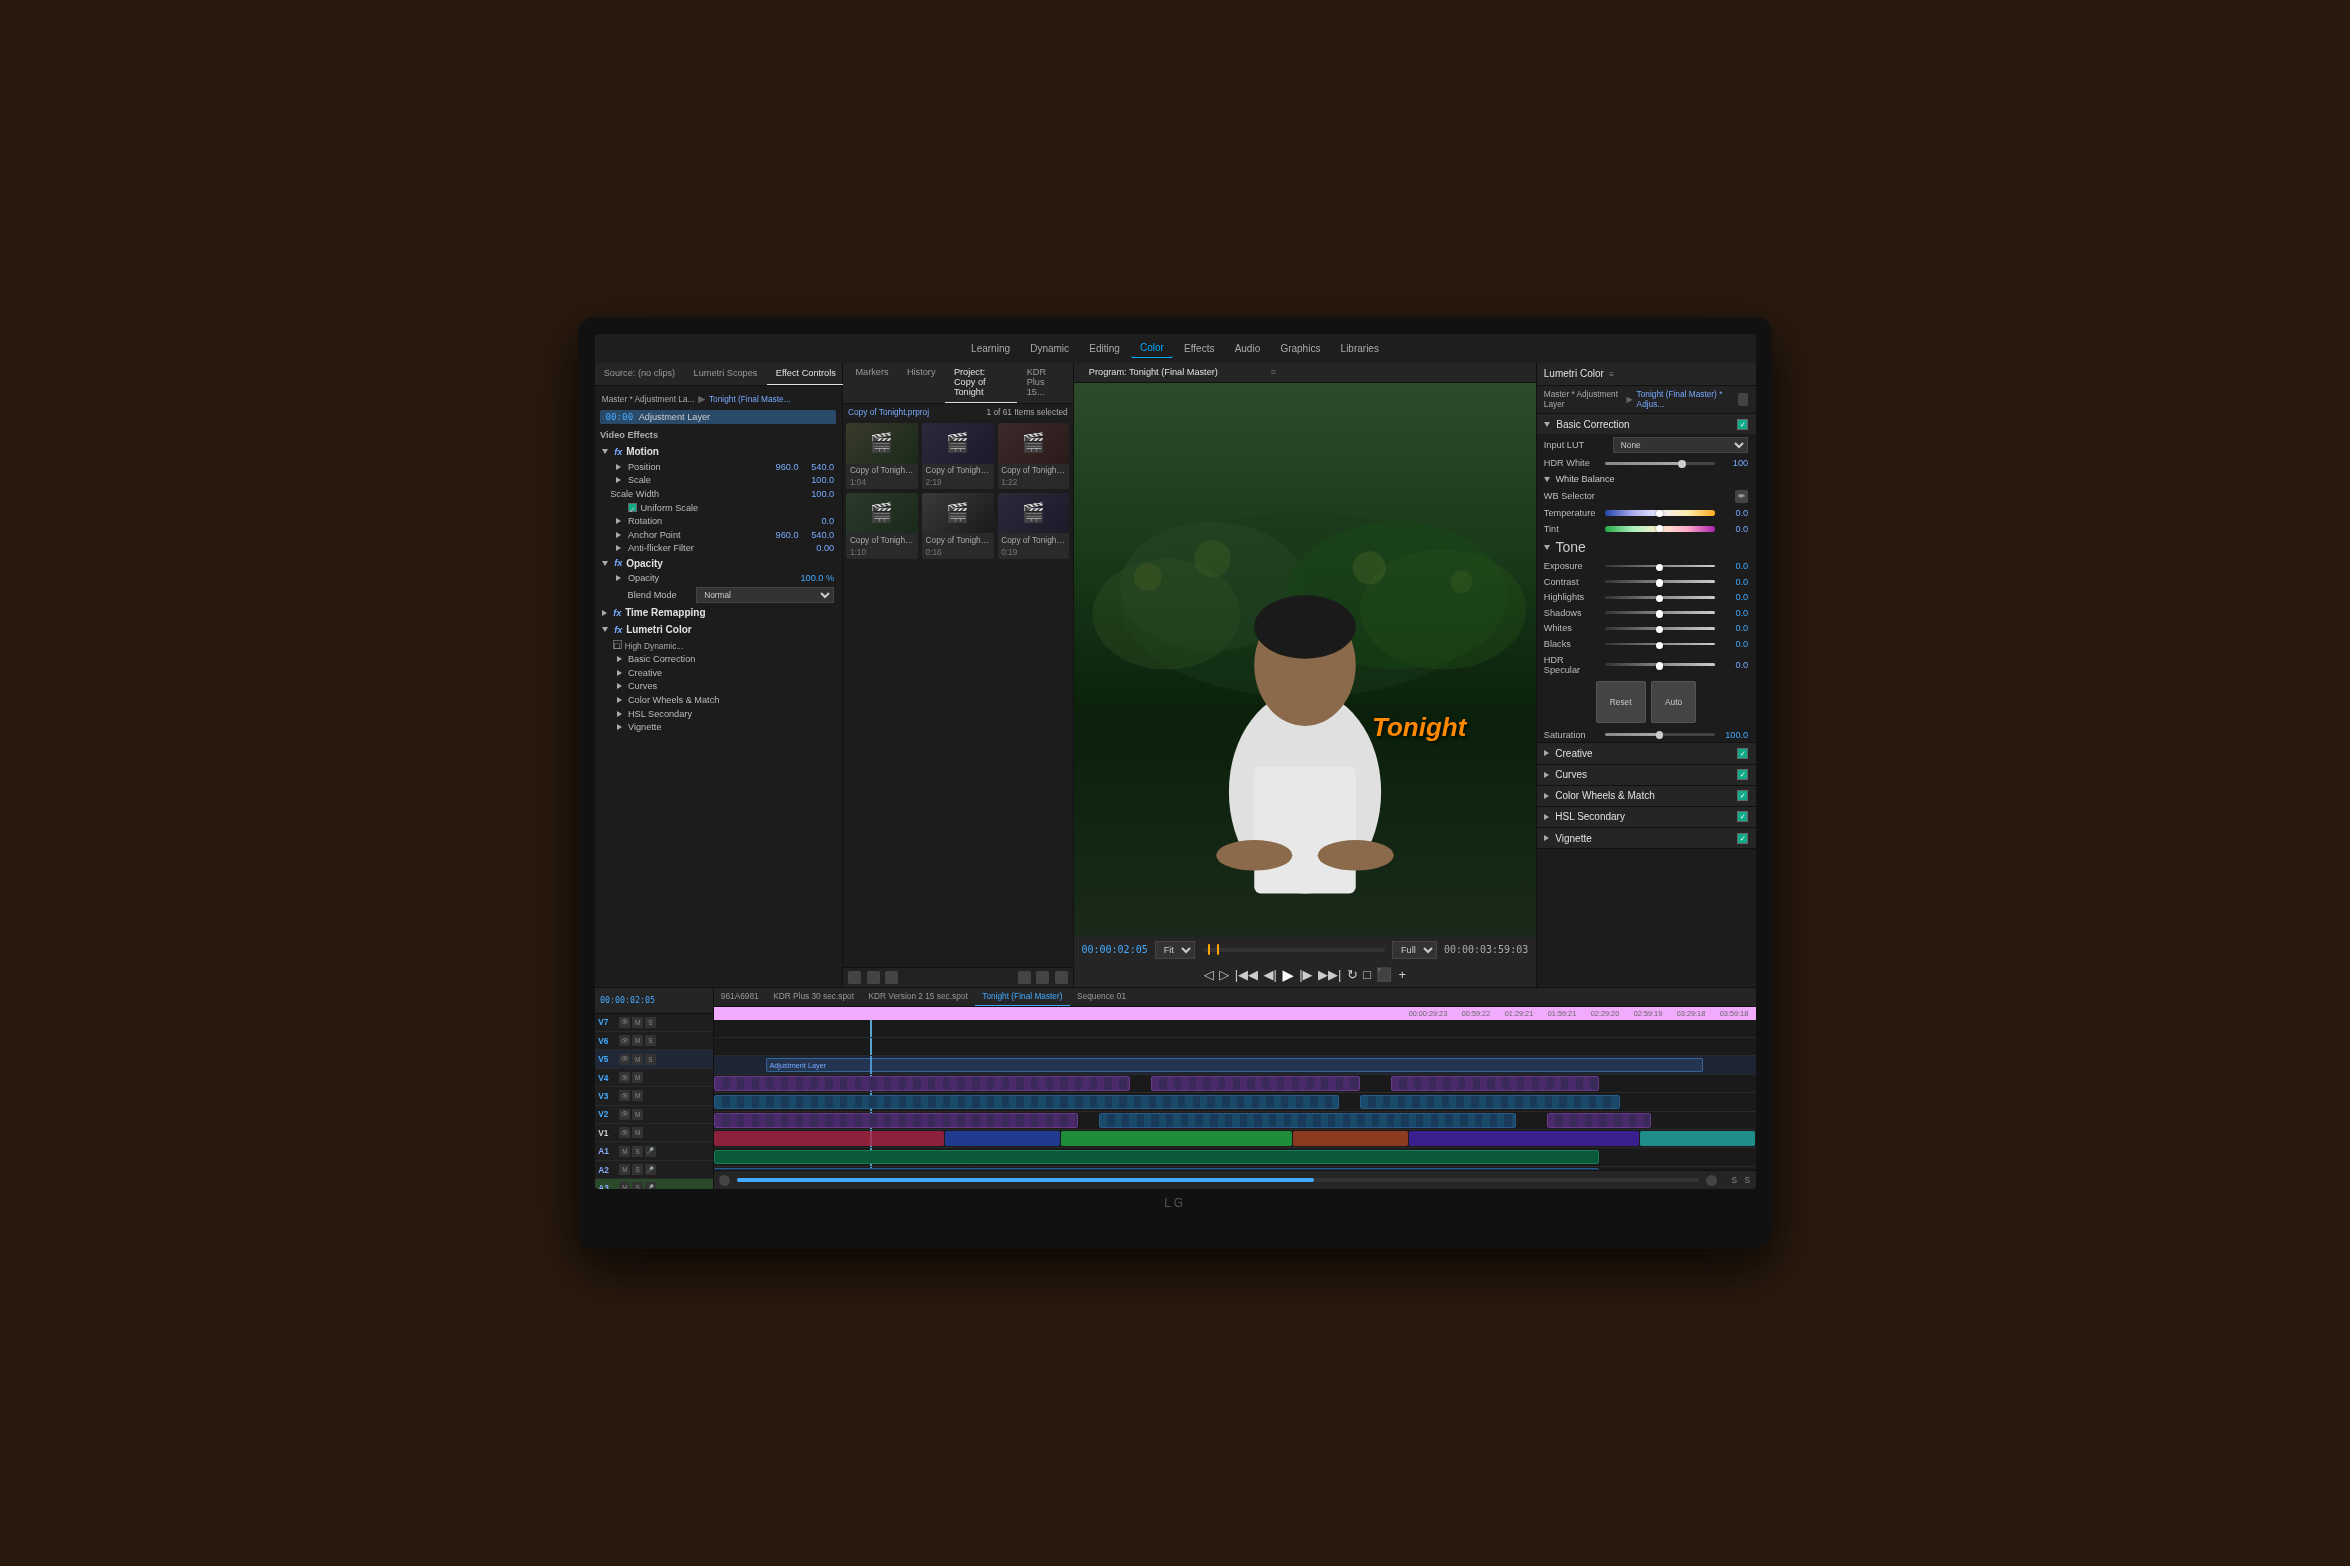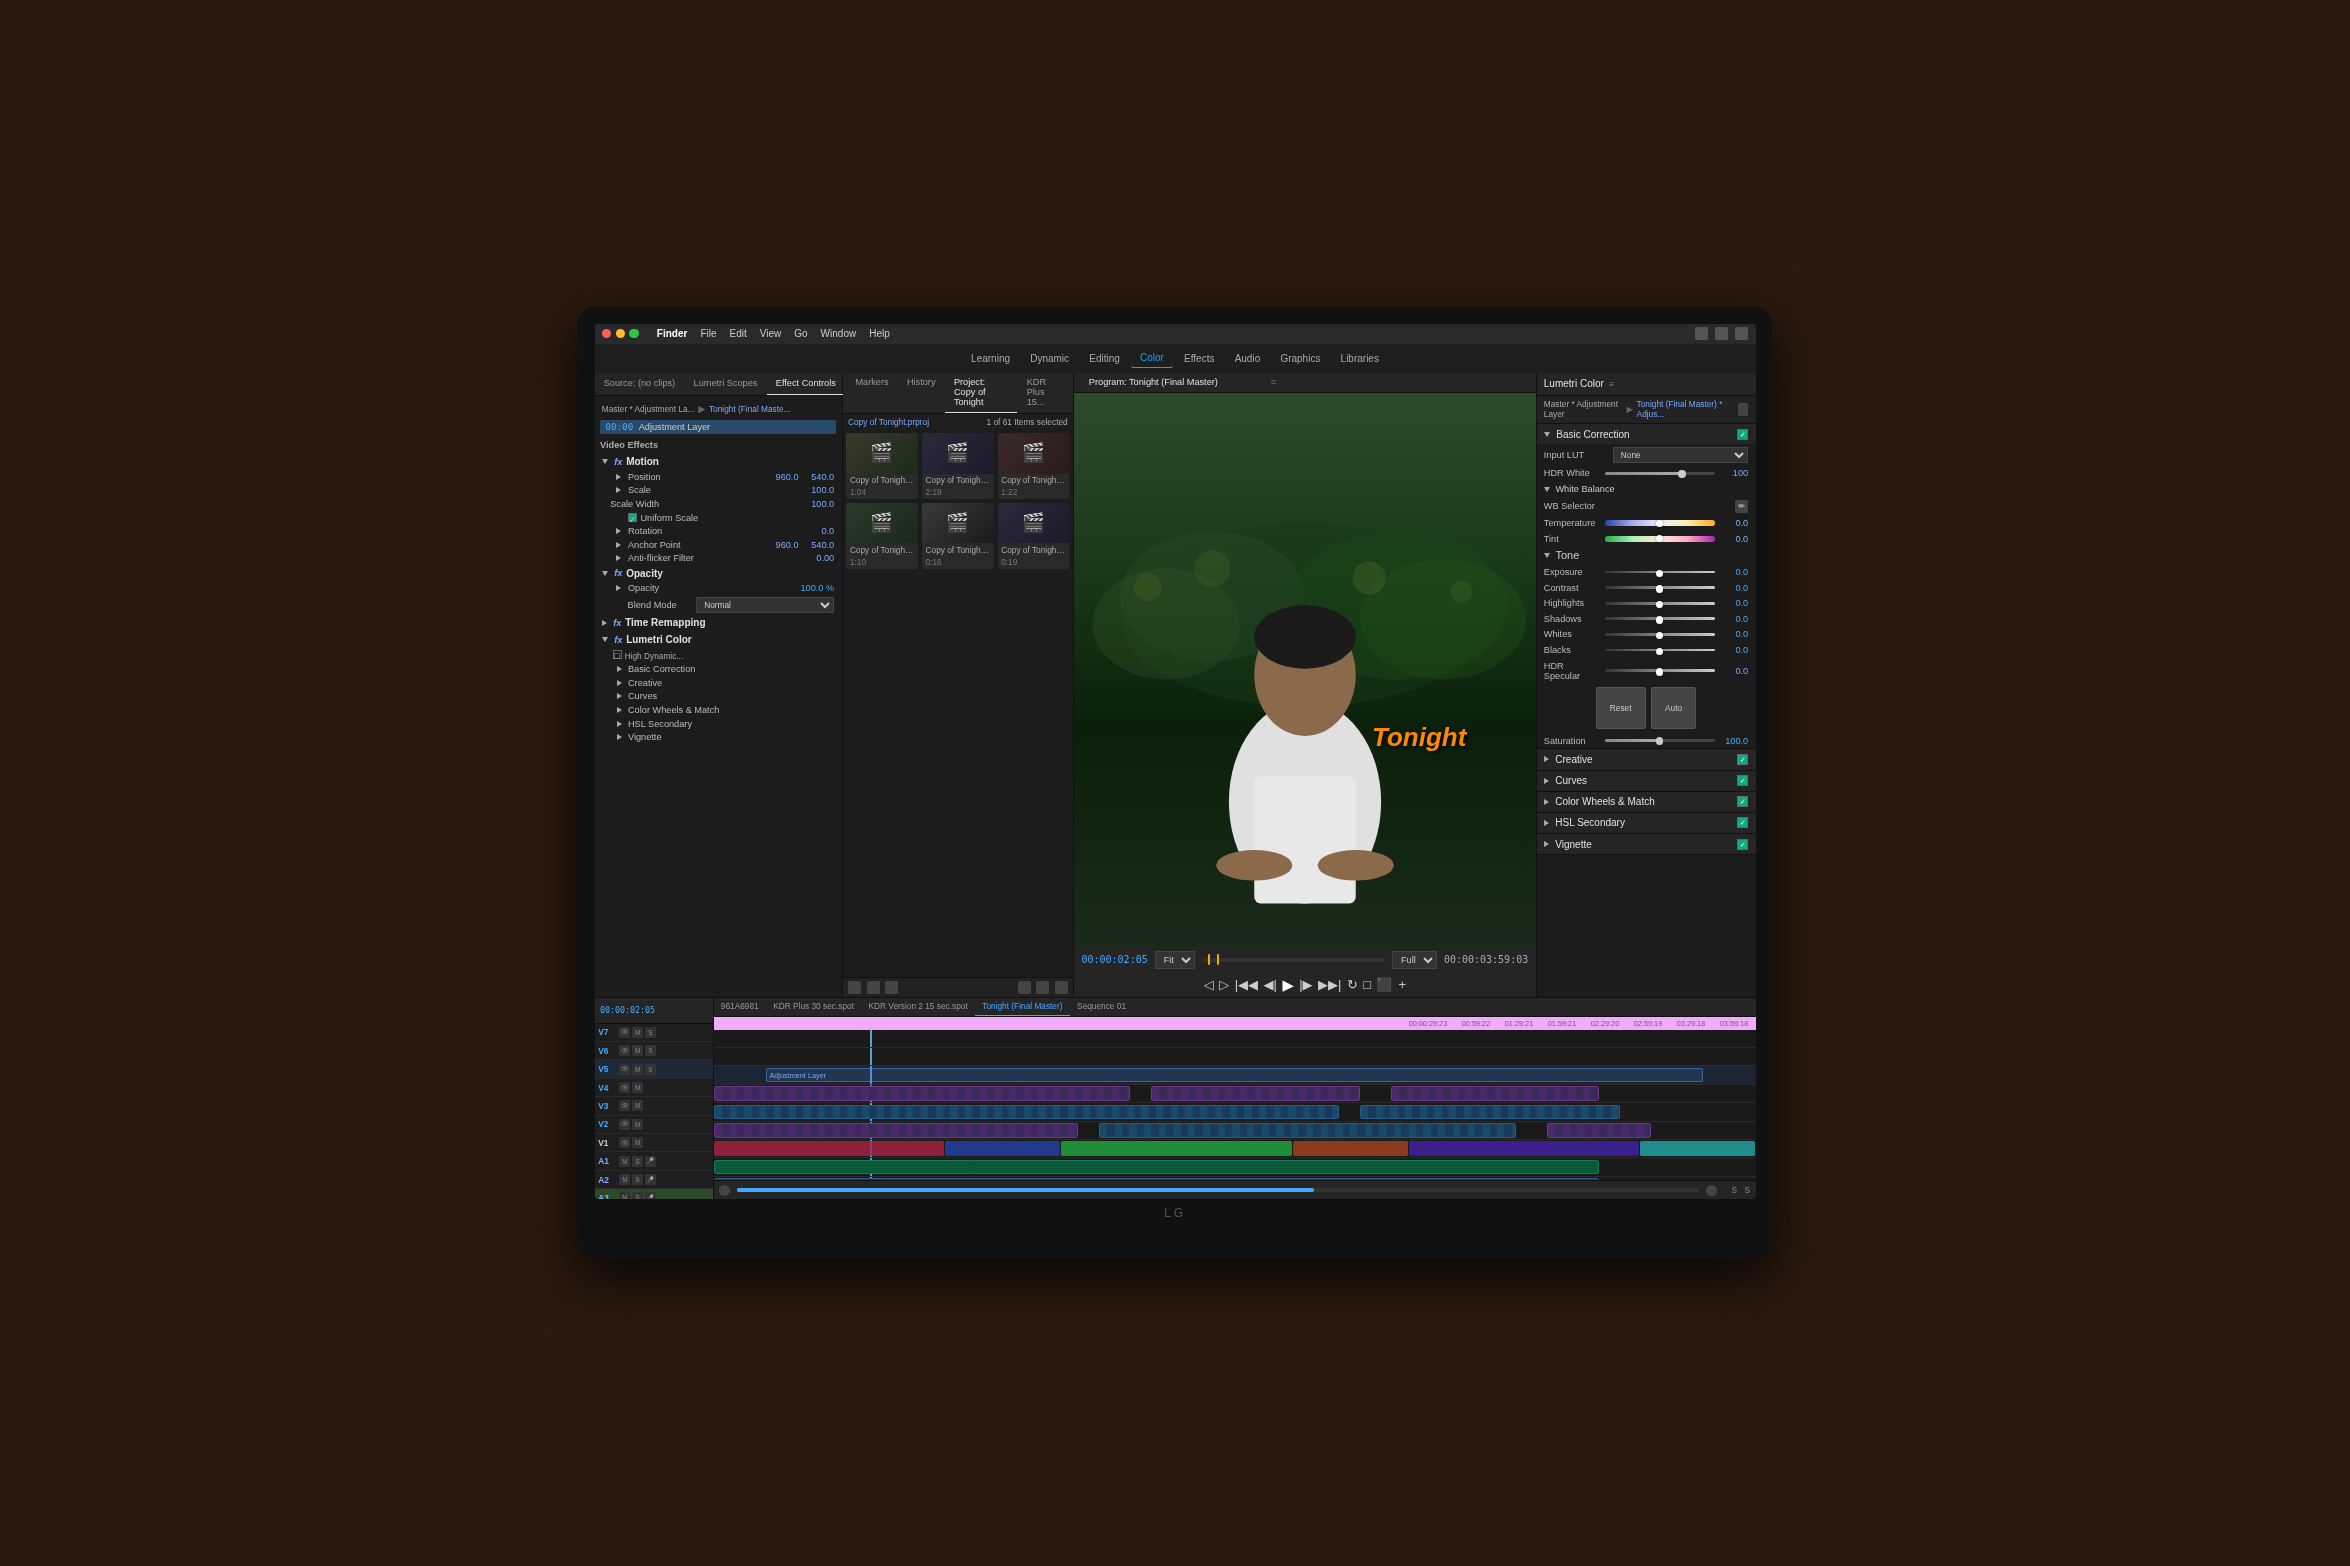--- a/index.html
+++ b/index.html
@@ -599,41 +599,20 @@
       left: 5%;
       right: 5%;
     }
   </style>
 </head>
 <body>
 
 <div class="monitor-outer">
   <div class="monitor-screen">
 
-    <div class="mac-bar">
-      <div class="mac-dots">
-        <div class="mac-dot red"></div>
-        <div class="mac-dot yellow"></div>
-        <div class="mac-dot green"></div>
-      </div>
-      <div class="mac-menu">
-        <span>Finder</span>
-        <span>File</span>
-        <span>Edit</span>
-        <span>View</span>
-        <span>Go</span>
-        <span>Window</span>
-        <span>Help</span>
-      </div>
-      <div class="mac-right">
-        <div class="mac-right-icon"></div>
-        <div class="mac-right-icon"></div>
-        <div class="mac-right-icon"></div>
-      </div>
-    </div>
 
     <div class="pr-nav">
       <div class="pr-nav-spacer"></div>
       <div class="pr-nav-item">Learning</div>
       <div class="pr-nav-item">Dynamic</div>
       <div class="pr-nav-item">Editing</div>
       <div class="pr-nav-item active">Color</div>
       <div class="pr-nav-item">Effects</div>
       <div class="pr-nav-item">Audio</div>
       <div class="pr-nav-item">Graphics</div>
@@ -984,21 +963,21 @@
           </div>
 
           <div class="rp-row">
             <span class="rp-label">Tint</span>
             <div class="rp-tint-slider">
               <div class="slider-thumb-center" style="left:calc(50% - 3.7px);"></div>
             </div>
             <span class="rp-value">0.0</span>
           </div>
 
-          <div style="padding:2.8px 7.3px;font-size:11px;color:#ccc;display:flex;align-items:center;gap:2.8px;cursor:pointer;">
+          <div style="padding:2.8px 7.3px;font-size:14px;color:#ccc;display:flex;align-items:center;gap:2.8px;cursor:pointer;">
             <span class="triangle down"></span>
             <span>Tone</span>
           </div>
 
           <div class="rp-row">
             <span class="rp-label">Exposure</span>
             <div class="rp-tone-slider">
               <div class="slider-thumb-center"></div>
             </div>
             <span class="rp-value" style="color:#4af;">0.0</span>

